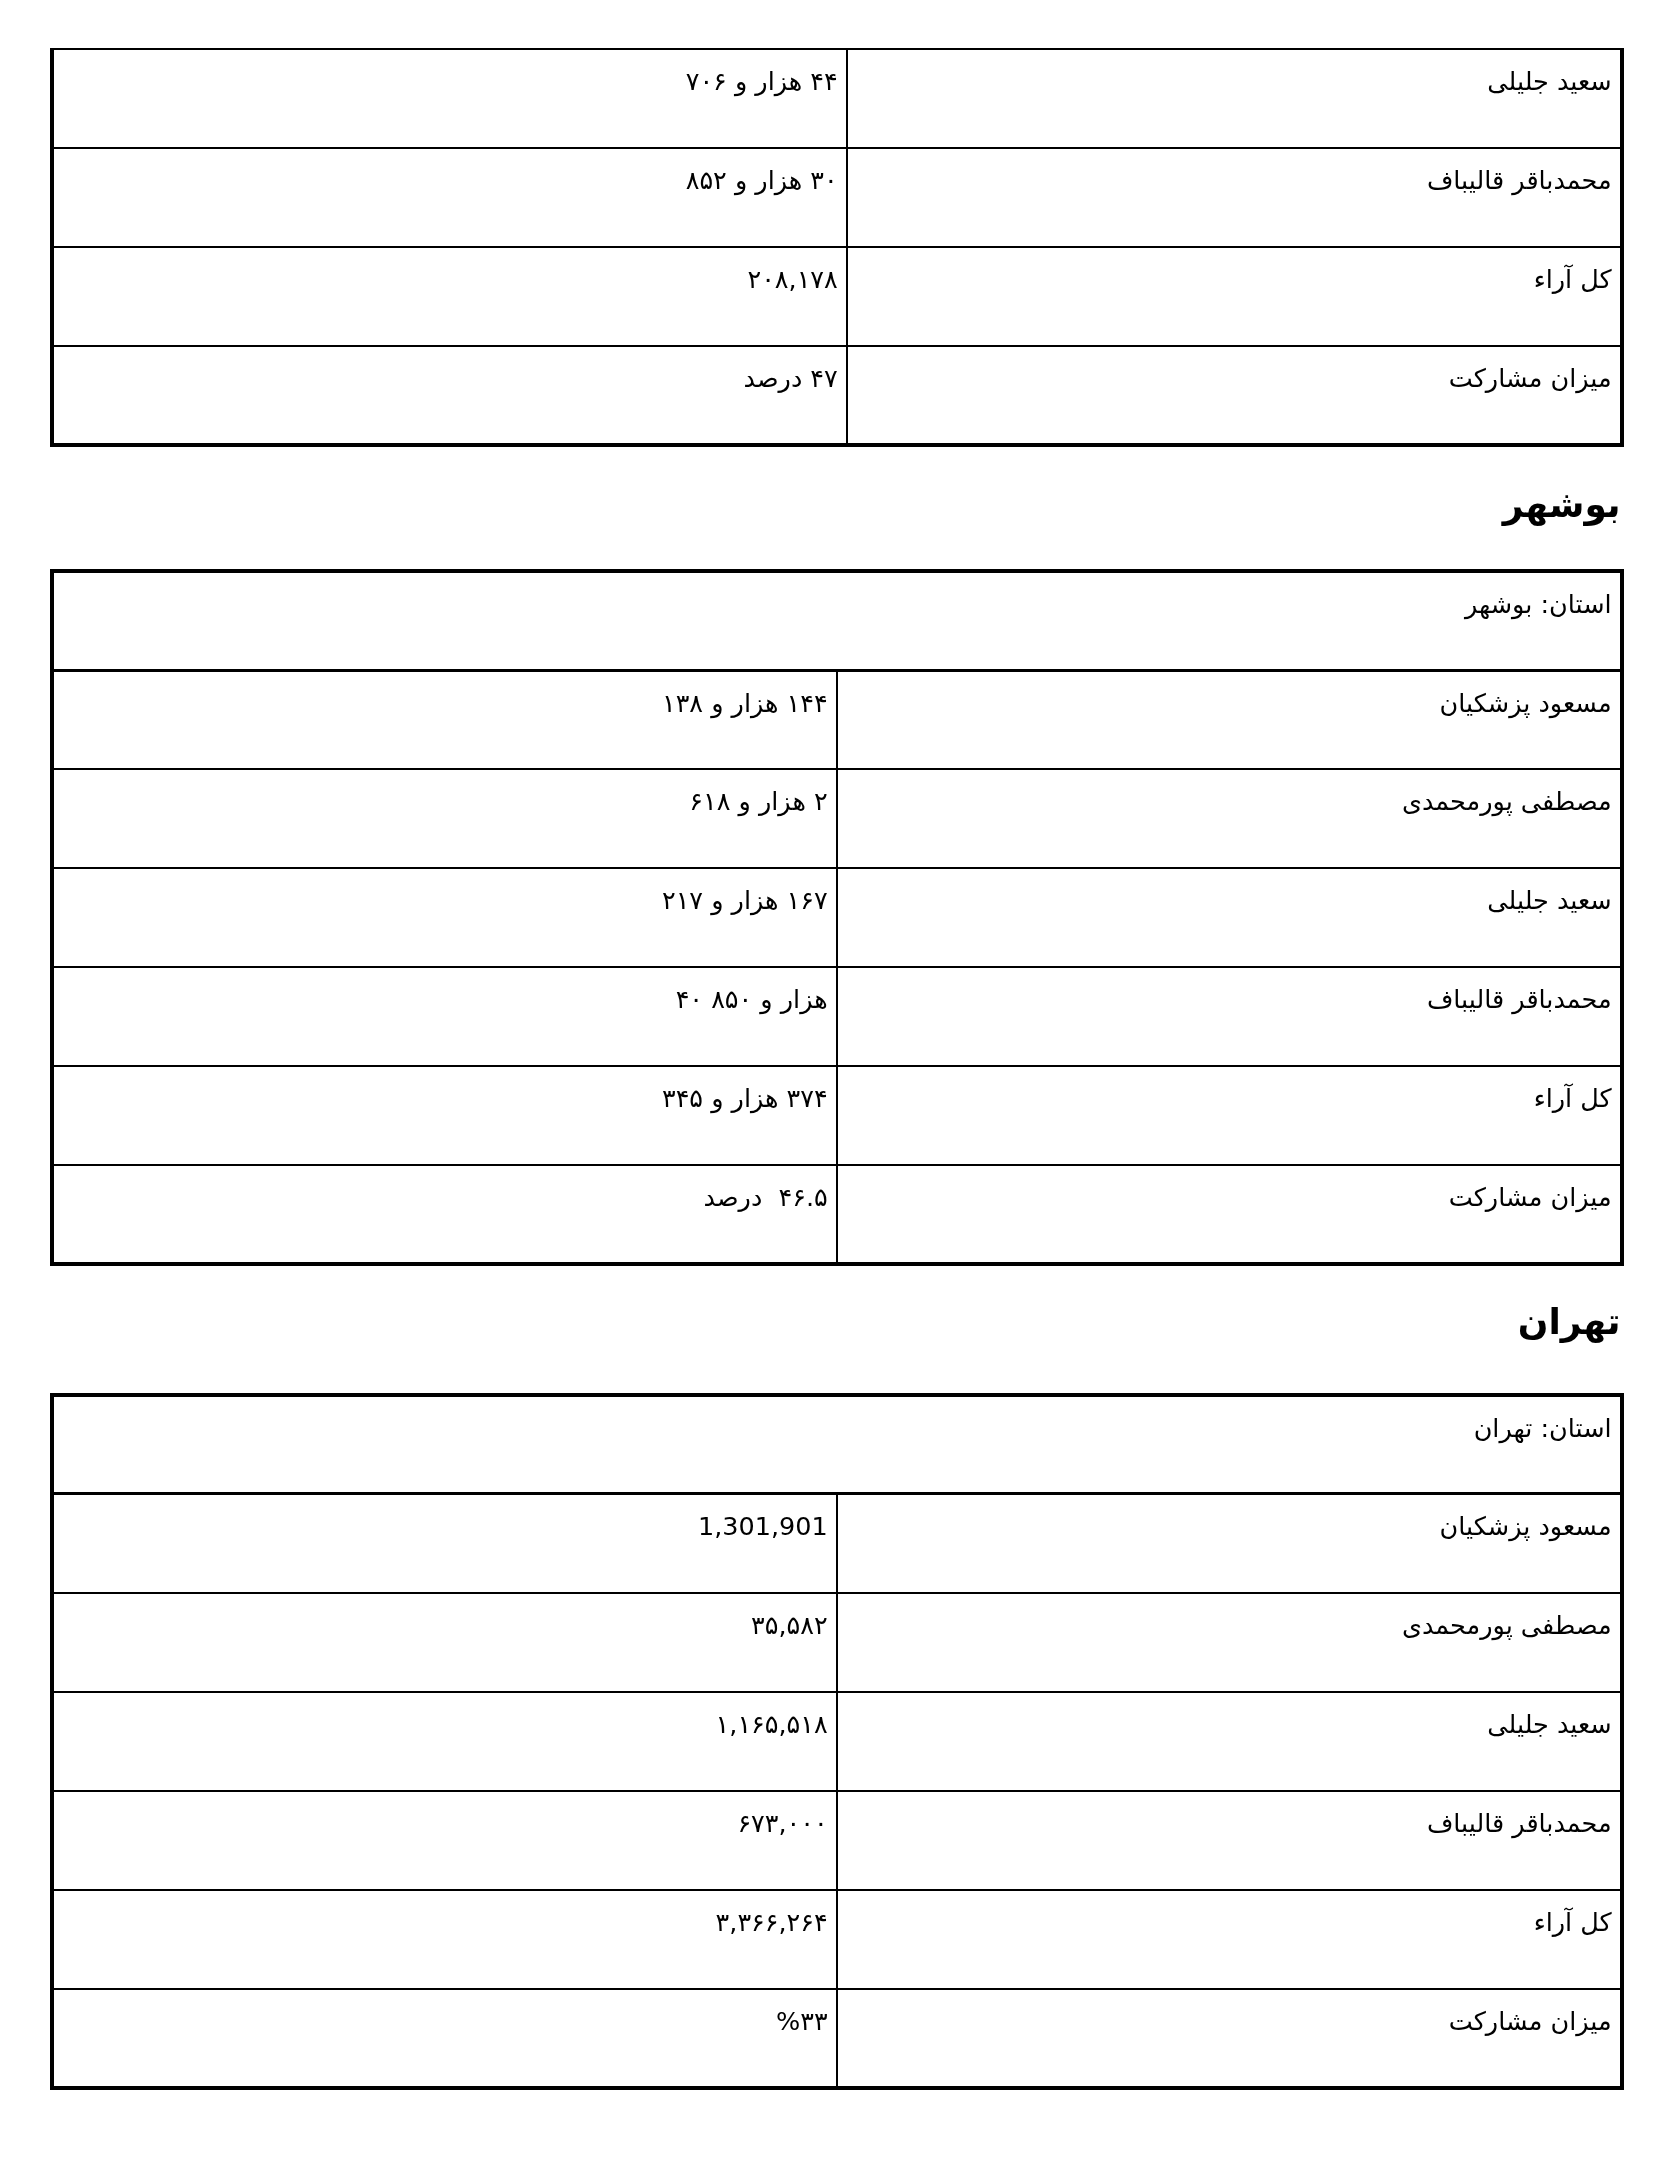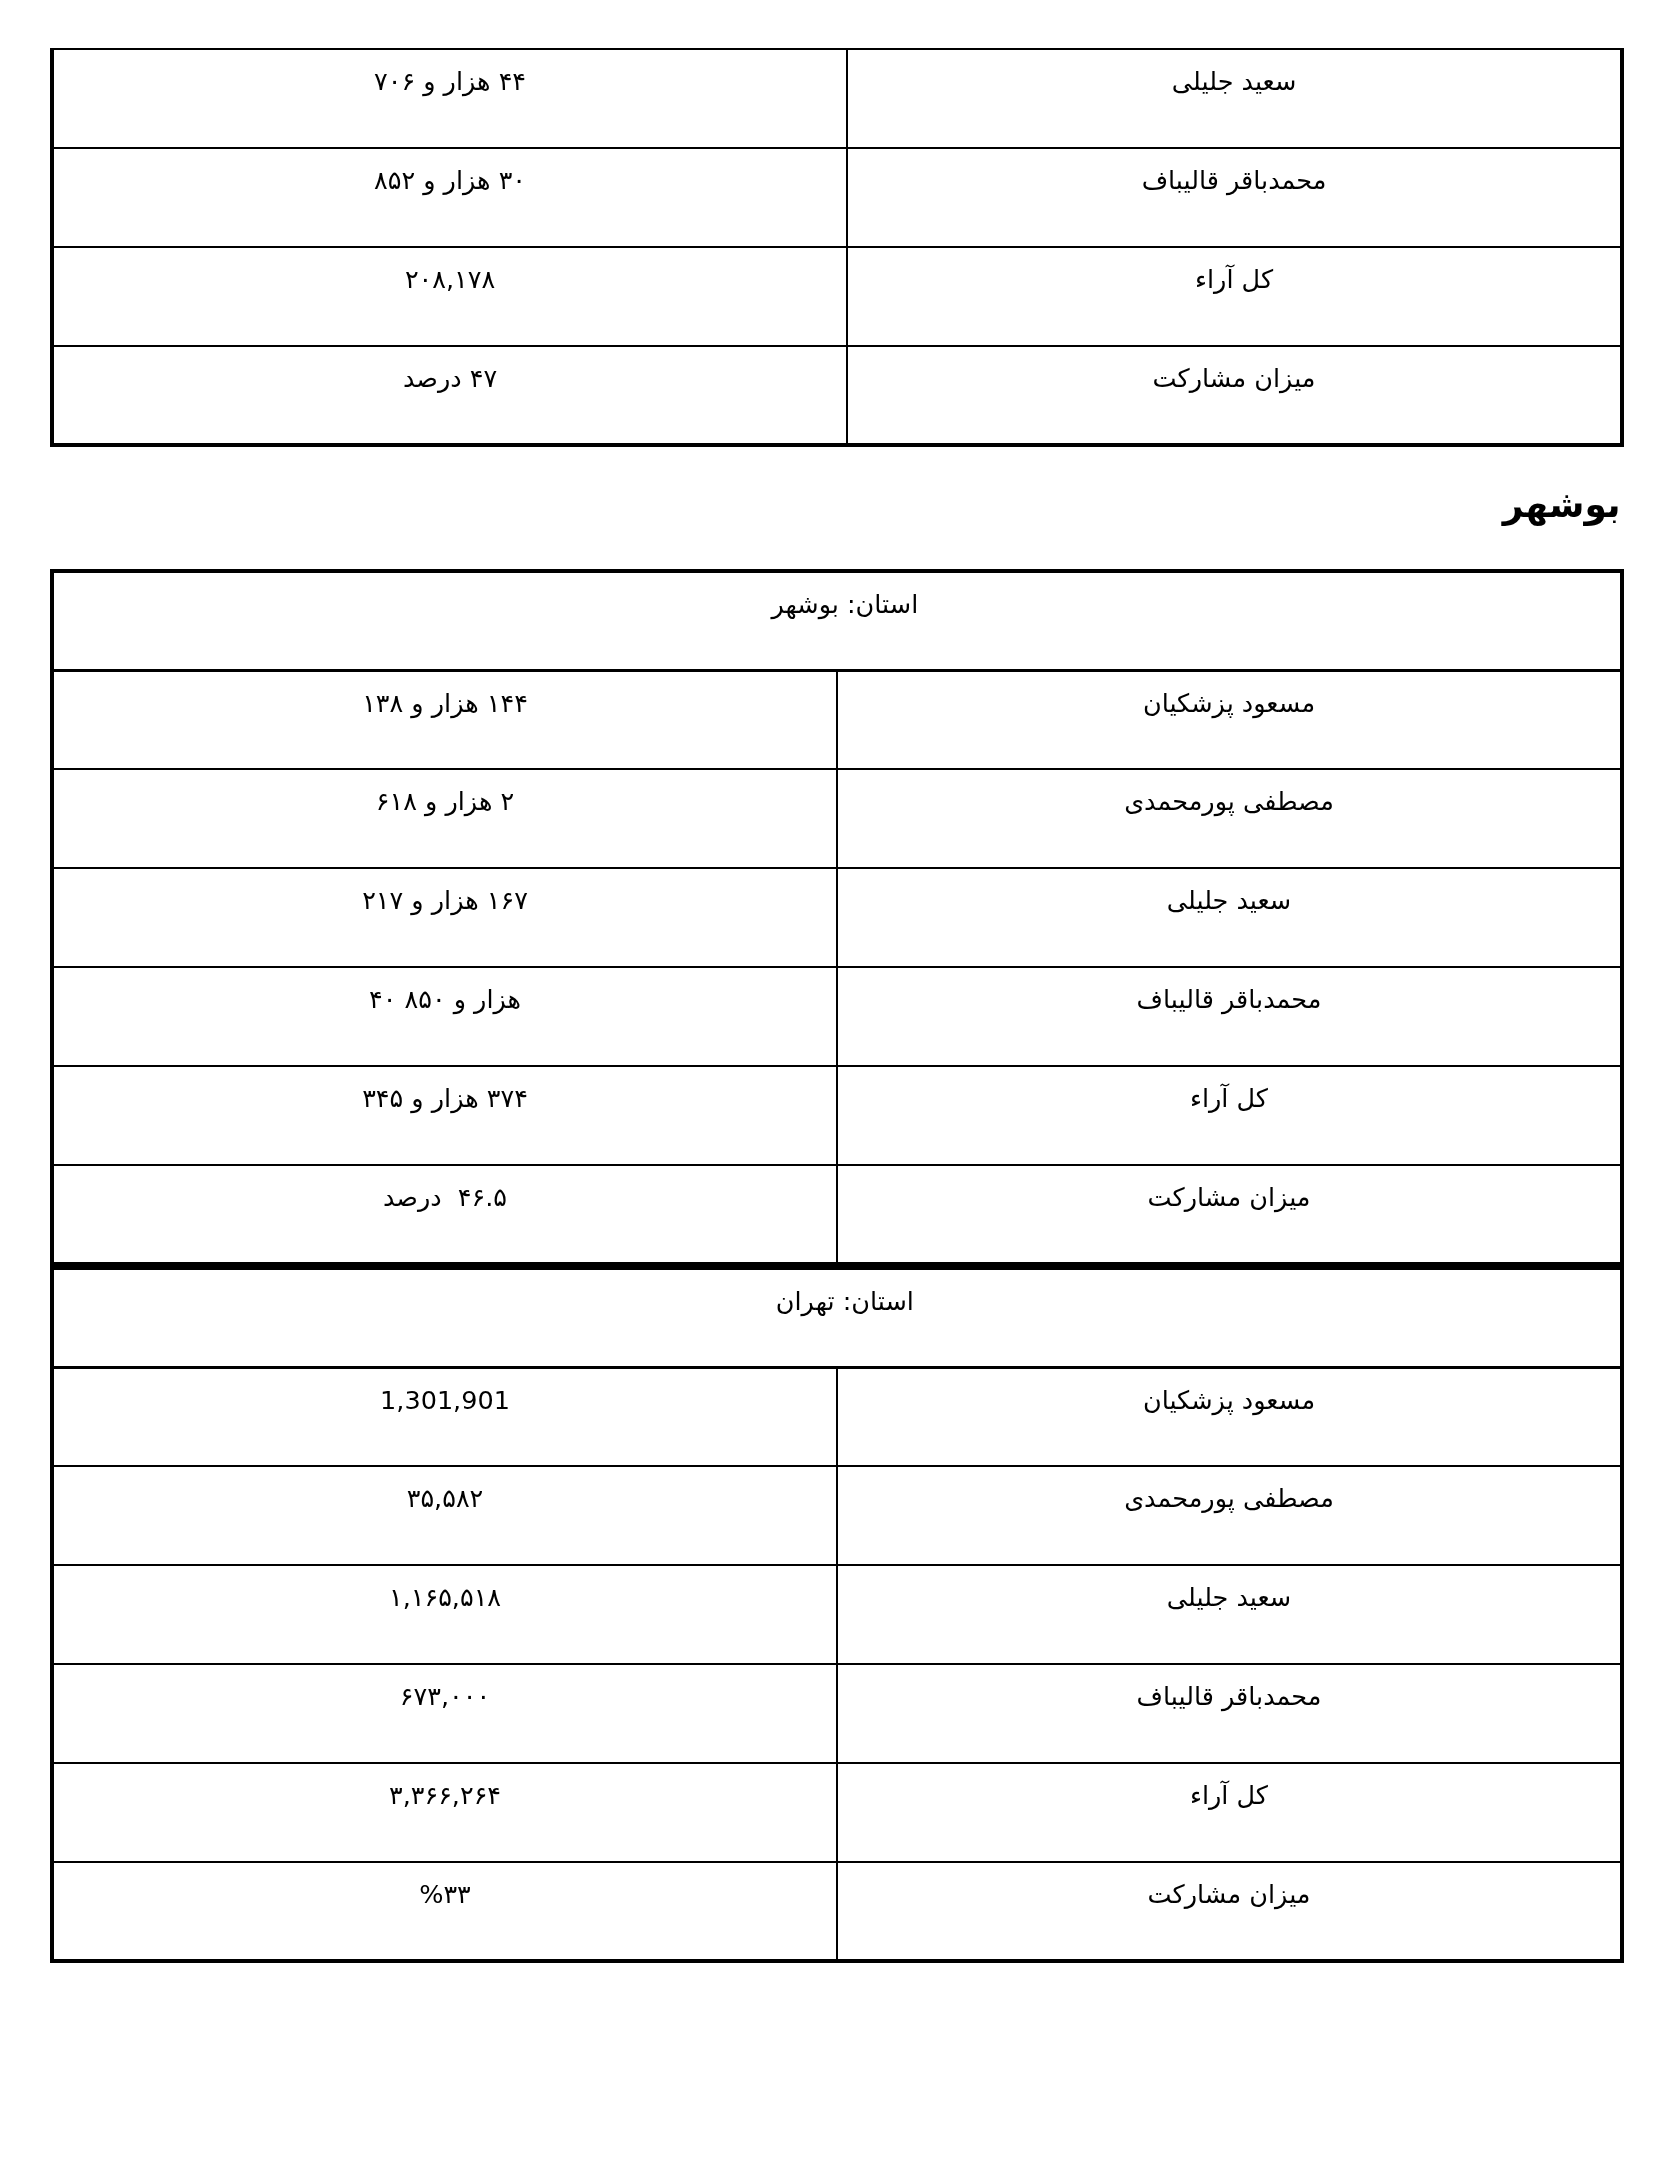--- a/index.html
+++ b/index.html
@@ -29,21 +29,20 @@
     background: #ffffff;
   }
   table.results.clipped-top {
     border-top: none;
   }
   table.results td {
     box-sizing: border-box;
     border: 2.1px solid #000000;
     height: 99px;
     vertical-align: top;
-    text-align: center;
     padding: 14px 8.3px 0 8.3px;
     font-size: 25.5px;
     line-height: 1.35;
     white-space: pre-wrap;
     overflow: hidden;
   }
   table.results td.row-label { width: 771px; margin-left: 11px; }
   table.results td.row-value { width: 791px; }
   table.results tr.header-row td {
     border-bottom-width: 3.5px;
@@ -112,20 +111,21 @@
         <td class="row-label">کل آراء</td>
         <td class="row-value">۳۷۴ هزار و ۳۴۵</td>
       </tr>
       <tr>
         <td class="row-label">میزان مشارکت</td>
         <td class="row-value">۴۶.۵  درصد</td>
       </tr>
     </tbody>
   </table>
 
+  <h2 class="province-heading heading-tehran">تهران</h2>
 
   <table class="results">
     <tbody>
       <tr class="header-row">
         <td colspan="2">استان: تهران</td>
       </tr>
       <tr>
         <td class="row-label">مسعود پزشکیان</td>
         <td class="row-value">1,301,901</td>
       </tr>

